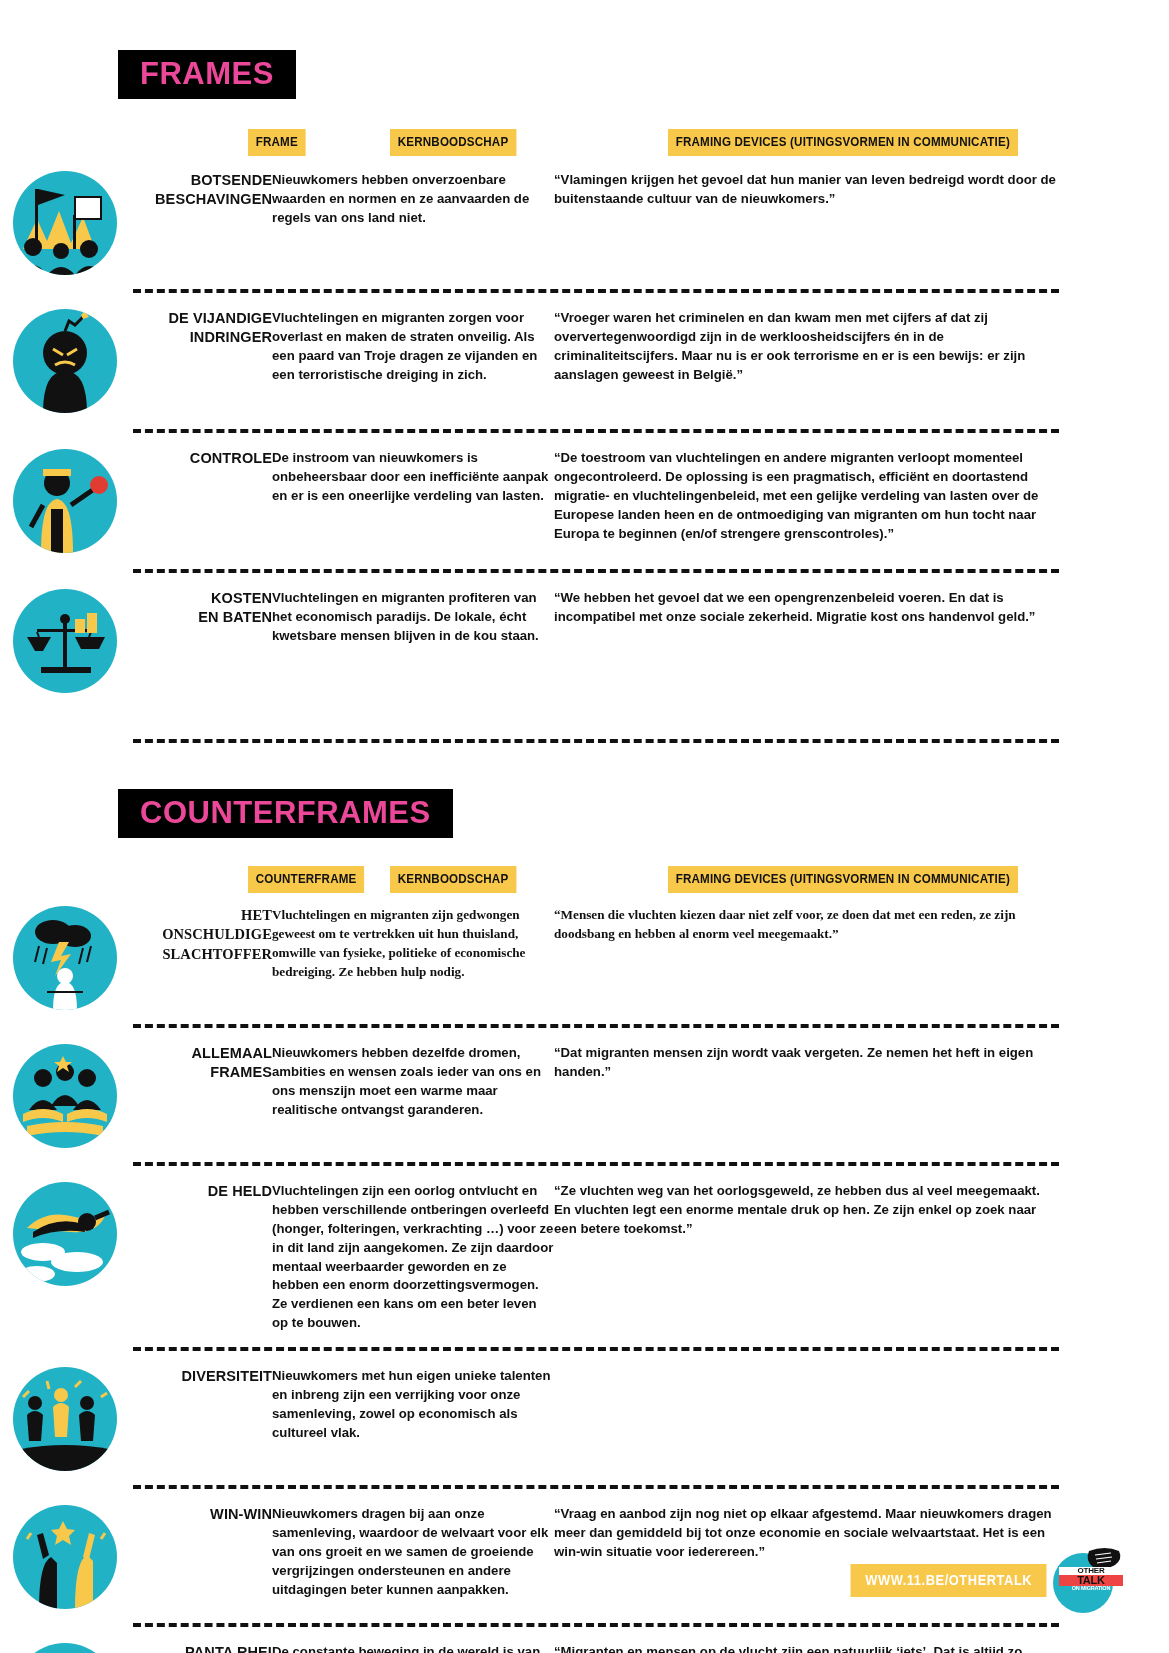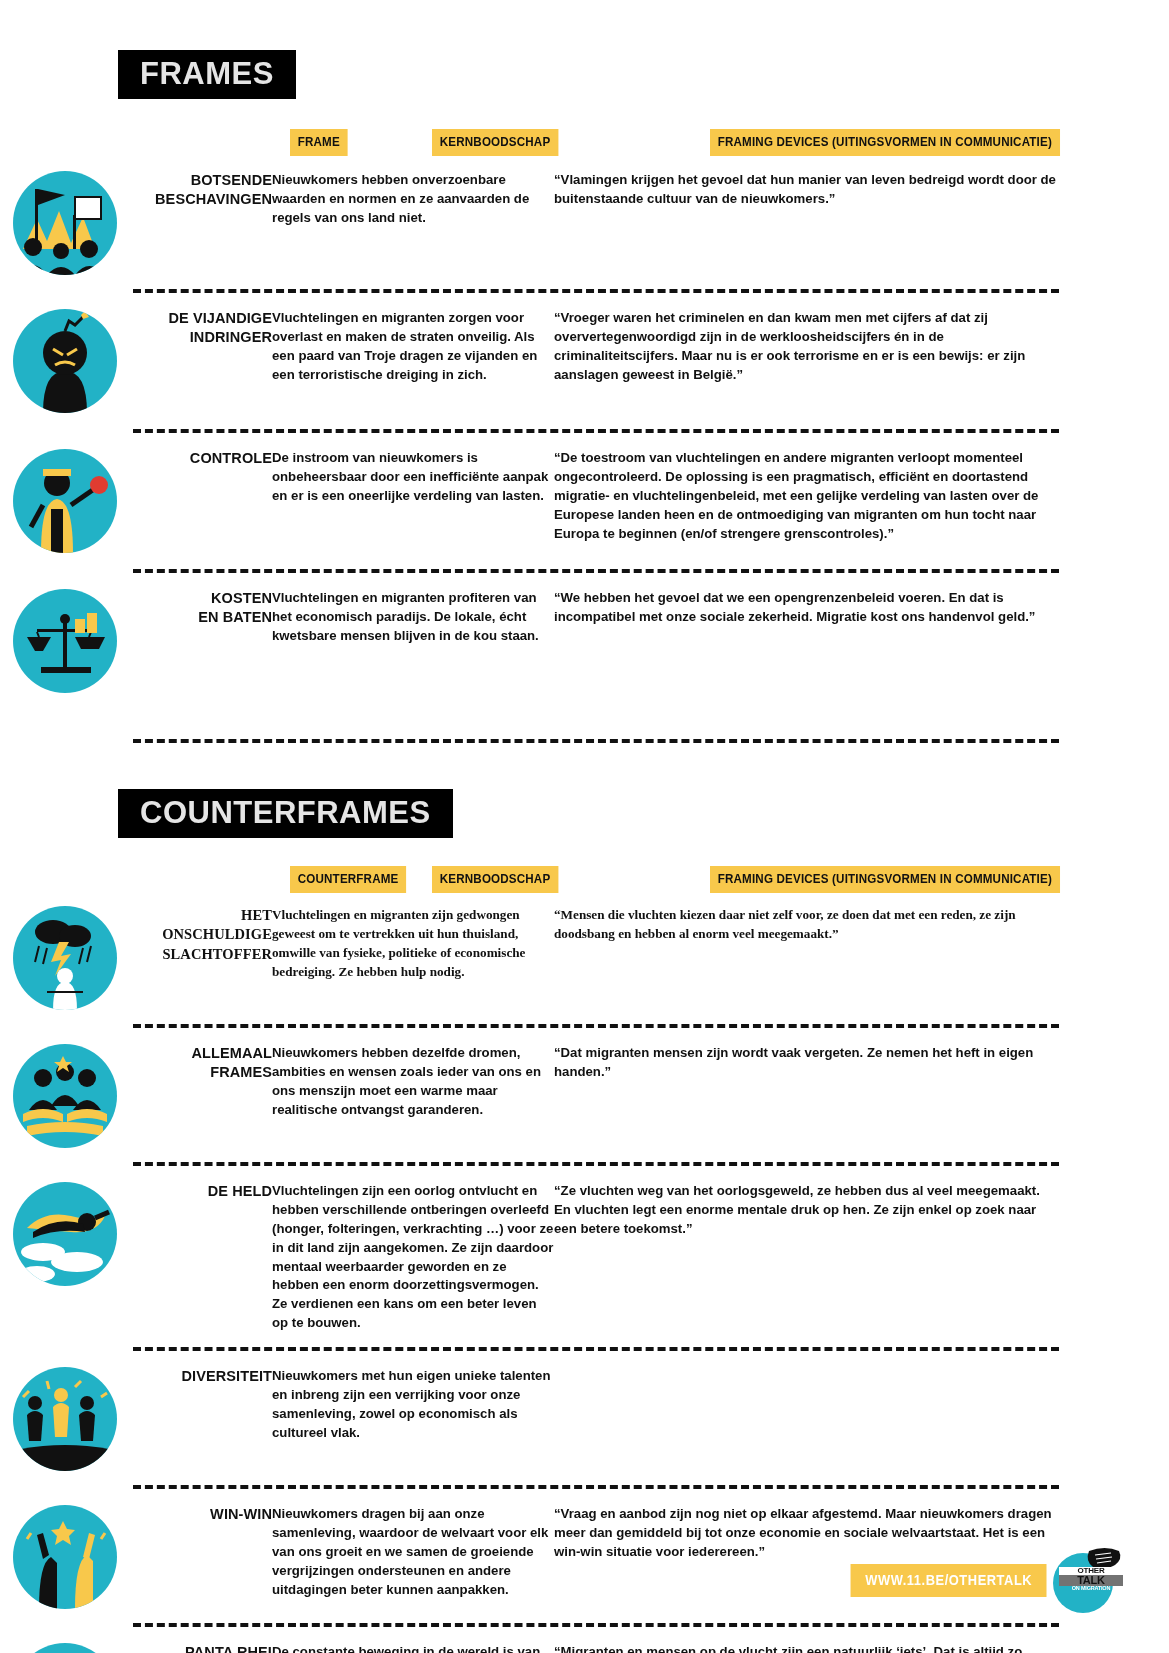--- a/index.html
+++ b/index.html
@@ -9,30 +9,30 @@
     font-family: "Liberation Sans", sans-serif;
     color: #111111;
     overflow: hidden;
   }
   .page { position: relative; width: 1169px; height: 1653px; padding: 0; }
 
   
   .section-banner {
     display: inline-block;
     background: #000000;
-    color: #e5e5e5;
+    color: #ec4899;
     font-size: 31px;
     font-weight: bold;
     letter-spacing: 0.5px;
     padding: 8px 22px 10px 22px;
     line-height: 1;
   }
 
   
-  .col-headers { position: relative; height: 30px; margin-left: 42px; }
+  .col-headers { position: relative; height: 30px; }
   .chip {
     position: absolute;
     top: 0;
     background: #F8C84B;
     color: #111111;
     font-size: 13.5px;
     font-weight: bold;
     letter-spacing: 0.2px;
     padding: 6px 9px 7px 9px;
     line-height: 1;
@@ -132,21 +132,21 @@
     left: 10px; top: 24px;
     width: 64px;
     text-align: center;
     color: #111111;
     font-size: 8px;
     font-weight: bold;
     line-height: 1.02;
     letter-spacing: -0.2px;
   }
   .logo-text .lt1 { display:block; background:#fff; }
-  .logo-text .lt2 { display:block; background:#737373; font-size: 11px; }
+  .logo-text .lt2 { display:block; background:#ef4444; font-size: 11px; }
   .logo-text .lt3 { display:block; font-size: 5.5px; color:#fff; }
 </style>
 </head>
 <body>
 
 <div class="page">
 
   <div style="padding:50px 0 0 118px;">
     <div class="section-banner">FRAMES</div>
   </div>

